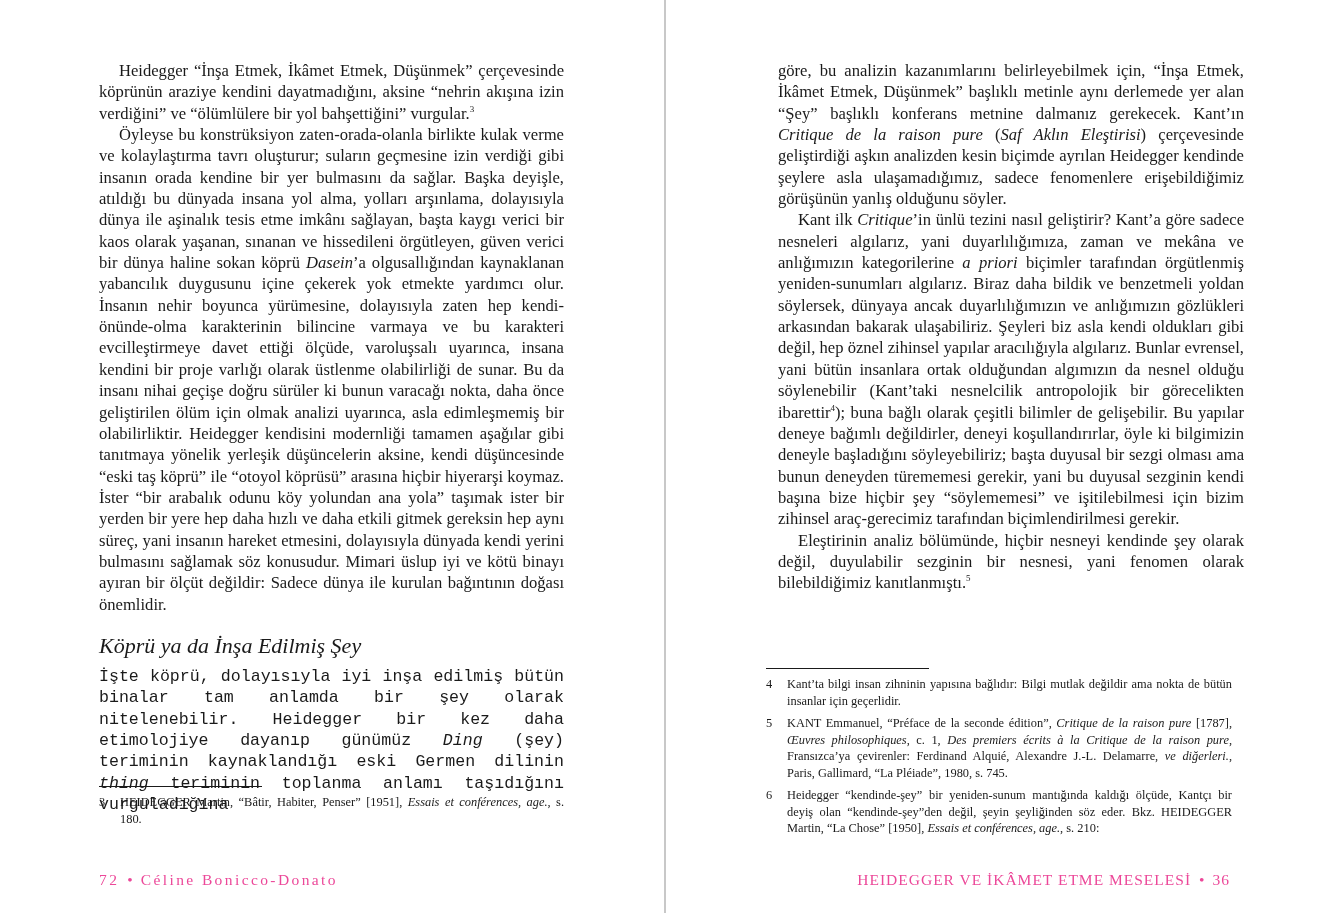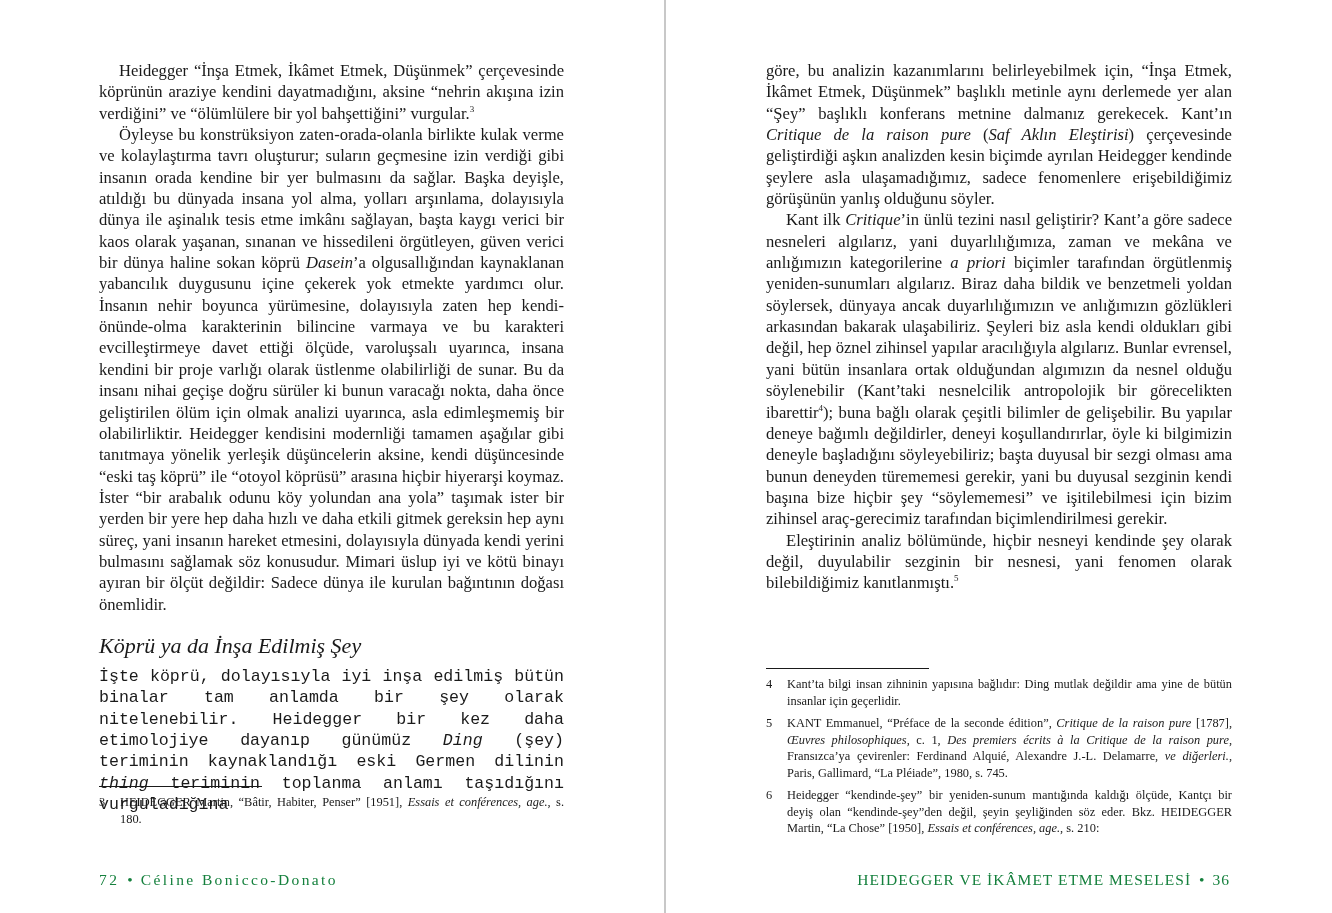--- a/index.html
+++ b/index.html
@@ -6,37 +6,37 @@
   body { width:1332px; height:913px; position:relative; overflow:hidden;
          font-family:"DejaVu Serif", "Liberation Serif", serif; color:#1a1a1a; }
   .spread { position:absolute; left:0; top:0; width:1115px; height:913px; }
   .divider { position:absolute; left:664px; top:0; width:2px; height:913px; background:#c8c8c8; }
   .page { position:absolute; top:0; height:913px; }
   .page.left { left:0; width:664px; }
   .page.right { left:666px; width:666px; }
   .body-text { position:absolute; font-family:"Liberation Serif", serif; font-size:16.6px;
                line-height:21.35px; text-align:justify; }
   .page.left .body-text { left:99px; top:60px; width:465px; }
-  .page.right .body-text { left:100px; top:60px; width:466px; }
+  .page.right .body-text { left:112px; top:60px; width:466px; }
   .body-text p { margin:0; text-indent:20px; }
   .body-text p.noindent { text-indent:0; }
   .body-text h3 { margin:20px 0 10px 0; font-style:italic; font-weight:normal; font-size:22px;
                   line-height:21px; text-indent:0; }
   .body-text h3 + p { text-indent:0;font-family:Liberation Mono, monospace; }
   sup { font-size:9px; line-height:0; vertical-align:super; }
   em { font-style:italic; }
   .fn-rule { position:absolute; width:163px; height:1px; background:#1a1a1a; }
   .page.left .fn-rule { left:99px; top:786px; }
   .page.right .fn-rule { left:100px; top:668px; }
   .footnotes { position:absolute; font-family:"Liberation Serif", serif; font-size:12.4px; line-height:16.5px; text-align:justify; }
   .page.left .footnotes { left:99px; top:794px; width:465px; }
   .page.right .footnotes { left:100px; top:676px; width:466px; }
   .fn { position:relative; padding-left:21px; margin-bottom:6px; }
   .fn-num { position:absolute; left:0; top:0; }
-  .running-head { position:absolute; top:871px; font-family:"Liberation Serif", serif; font-size:15.5px; color:#15803d; }
+  .running-head { position:absolute; top:871px; font-family:"Liberation Serif", serif; font-size:15.5px; color:#ec4899; }
   .page.left .running-head { left:99px; letter-spacing:2.4px; }
   .page.right .running-head { right:102px; letter-spacing:1px; }
   .bullet { margin:0 8px; letter-spacing:0; }
 </style>
 </head>
 <body>
 
 <div class="spread">
 
   <div class="page left">
@@ -58,21 +58,21 @@
   <div class="divider"></div>
 
   <div class="page right">
     <div class="body-text" id="right-body">
         <p class="noindent">göre, bu analizin kazanımlarını belirleyebilmek için, “İnşa Etmek, İkâmet Etmek, Düşünmek” başlıklı metinle aynı derlemede yer alan “Şey” başlıklı konferans metnine dalmanız gerekecek. Kant’ın <em>Critique de la raison pure</em> (<em>Saf Aklın Eleştirisi</em>) çerçevesinde geliştirdiği aşkın analizden kesin biçimde ayrılan Heidegger kendinde şeylere asla ulaşamadığımız, sadece fenomenlere erişebildiğimiz görüşünün yanlış olduğunu söyler.</p>
         <p>Kant ilk <em>Critique</em>’in ünlü tezini nasıl geliştirir? Kant’a göre sadece nesneleri algılarız, yani duyarlılığımıza, zaman ve mekâna ve anlığımızın kategorilerine <em>a priori</em> biçimler tarafından örgütlenmiş yeniden-sunumları algılarız. Biraz daha bildik ve benzetmeli yoldan söylersek, dünyaya ancak duyarlılığımızın ve anlığımızın gözlükleri arkasından bakarak ulaşabiliriz. Şeyleri biz asla kendi oldukları gibi değil, hep öznel zihinsel yapılar aracılığıyla algılarız. Bunlar evrensel, yani bütün insanlara ortak olduğundan algımızın da nesnel olduğu söylenebilir (Kant’taki nesnelcilik antropolojik bir görecelikten ibarettir<sup>4</sup>); buna bağlı olarak çeşitli bilimler de gelişebilir. Bu yapılar deneye bağımlı değildirler, deneyi koşullandırırlar, öyle ki bilgimizin deneyle başladığını söyleyebiliriz; başta duyusal bir sezgi olması ama bunun deneyden türememesi gerekir, yani bu duyusal sezginin kendi başına bize hiçbir şey “söylememesi” ve işitilebilmesi için bizim zihinsel araç-gerecimiz tarafından biçimlendirilmesi gerekir.</p>
         <p>Eleştirinin analiz bölümünde, hiçbir nesneyi kendinde şey olarak değil, duyulabilir sezginin bir nesnesi, yani fenomen olarak bilebildiğimiz kanıtlanmıştı.<sup>5</sup></p>
       </div>
     <div class="fn-rule"></div>
     <div class="footnotes" id="right-fns">
-        <div class="fn"><span class="fn-num">4</span><span>Kant’ta bilgi insan zihninin yapısına bağlıdır: Ding mutlak değildir ama yine de bütün insanlar için geçerlidir.</span></div>
+        <div class="fn"><span class="fn-num">4</span><span>Kant’ta bilgi insan zihninin yapısına bağlıdır: Bilgi mutlak değildir ama nokta de bütün insanlar için geçerlidir.</span></div>
         <div class="fn"><span class="fn-num">5</span><span>KANT Emmanuel, “Préface de la seconde édition”, <em>Critique de la raison pure</em> [1787], <em>Œuvres philosophiques</em>, c. 1, <em>Des premiers écrits à la Critique de la raison pure</em>, Fransızca’ya çevirenler: Ferdinand Alquié, Alexandre J.-L. Delamarre, <em>ve diğerleri.</em>, Paris, Gallimard, “La Pléiade”, 1980, s. 745.</span></div>
         <div class="fn"><span class="fn-num">6</span><span>Heidegger “kendinde-şey” bir yeniden-sunum mantığında kaldığı ölçüde, Kantçı bir deyiş olan “kendinde-şey”den değil, şeyin şeyliğinden söz eder. Bkz. HEIDEGGER Martin, “La Chose” [1950], <em>Essais et conférences, age.</em>, s. 210:</span></div>
       </div>
     <div class="running-head">
       <span>HEIDEGGER VE İKÂMET ETME MESELESİ</span><span class="bullet">•</span><span>36</span>
     </div>
   </div>
 
 </div>
 

